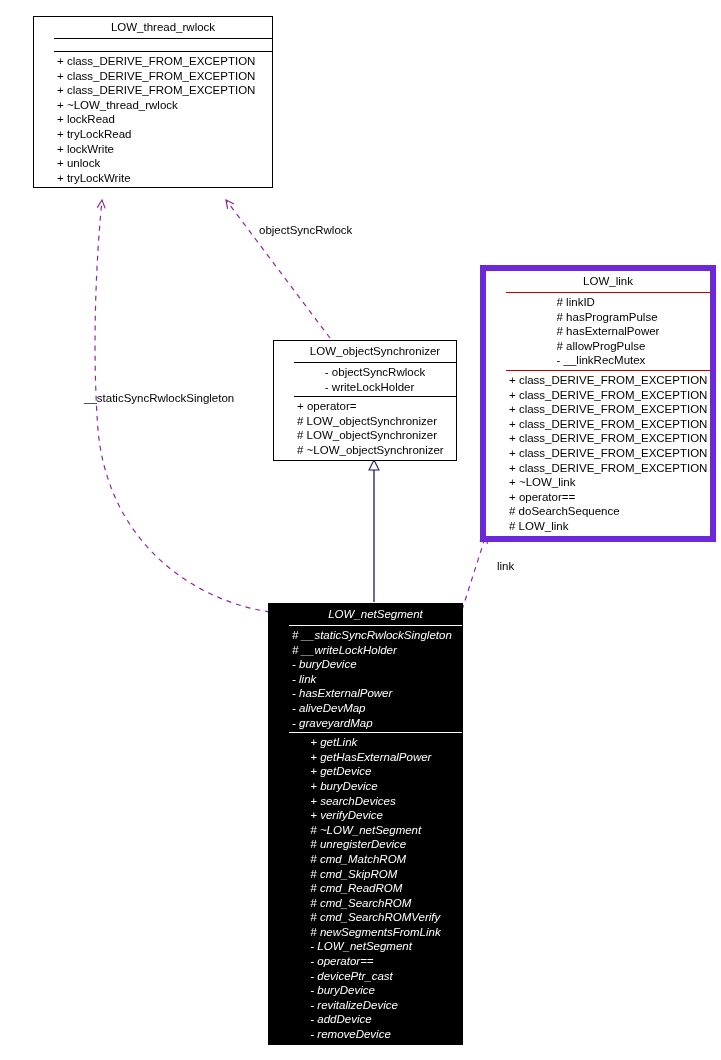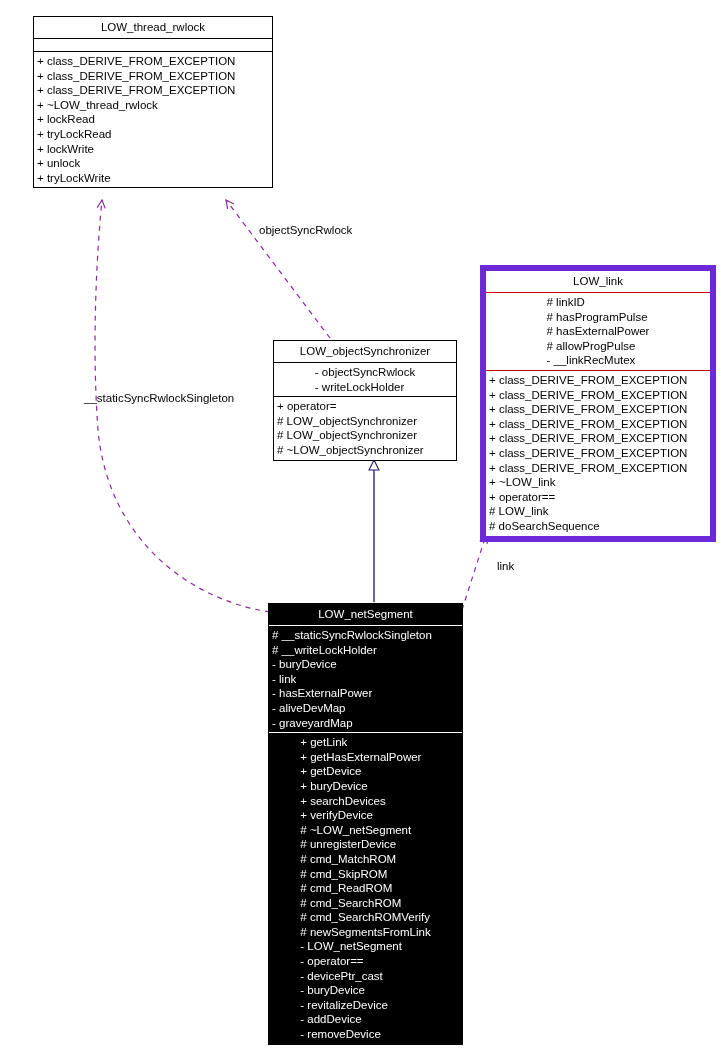--- a/index.html
+++ b/index.html
@@ -28,20 +28,21 @@
     pointer-events: none;
   }
   .umlbox {
     position: absolute;
     box-sizing: border-box;
     background: #ffffff;
     border: 1px solid #000000;
     font-size: 11.5px;
     line-height: 14.6px;
     color: #000000;
+    padding-left: 20px;
   }
   .umlbox .title {
     text-align: center;
     padding: 3px 4px 3px 4px;
     font-size: 11.5px;
     line-height: 15px;
     white-space: nowrap;
   }
   .umlbox .sep {
     border-top: 1px solid #000000;
@@ -93,20 +94,21 @@
     border-top-color: #c80000;
   }
   
   #box-net-segment {
     left: 268px;
     top: 603px;
     width: 195px;
     background: #000000;
     color: #ffffff;
     border: 1px solid #000000;
+    font-style: italic;
   }
   #box-net-segment .sep {
     border-top-color: #ffffff;
   }
   .edge-label {
     position: absolute;
     font-size: 11.5px;
     line-height: 14px;
     color: #000000;
     white-space: nowrap;
@@ -192,22 +194,22 @@
     <div class="compartment">
       <div class="row">+ class_DERIVE_FROM_EXCEPTION</div>
       <div class="row">+ class_DERIVE_FROM_EXCEPTION</div>
       <div class="row">+ class_DERIVE_FROM_EXCEPTION</div>
       <div class="row">+ class_DERIVE_FROM_EXCEPTION</div>
       <div class="row">+ class_DERIVE_FROM_EXCEPTION</div>
       <div class="row">+ class_DERIVE_FROM_EXCEPTION</div>
       <div class="row">+ class_DERIVE_FROM_EXCEPTION</div>
       <div class="row">+ ~LOW_link</div>
       <div class="row">+ operator==</div>
+      <div class="row"># doSearchSequence</div>
       <div class="row"># LOW_link</div>
-      <div class="row"># doSearchSequence</div>
     </div>
   </div>
 
   <div class="umlbox" id="box-net-segment">
     <div class="title">LOW_netSegment</div>
     <div class="sep"></div>
     <div class="compartment">
       <div class="row"># __staticSyncRwlockSingleton</div>
       <div class="row"># __writeLockHolder</div>
       <div class="row">- buryDevice</div>

